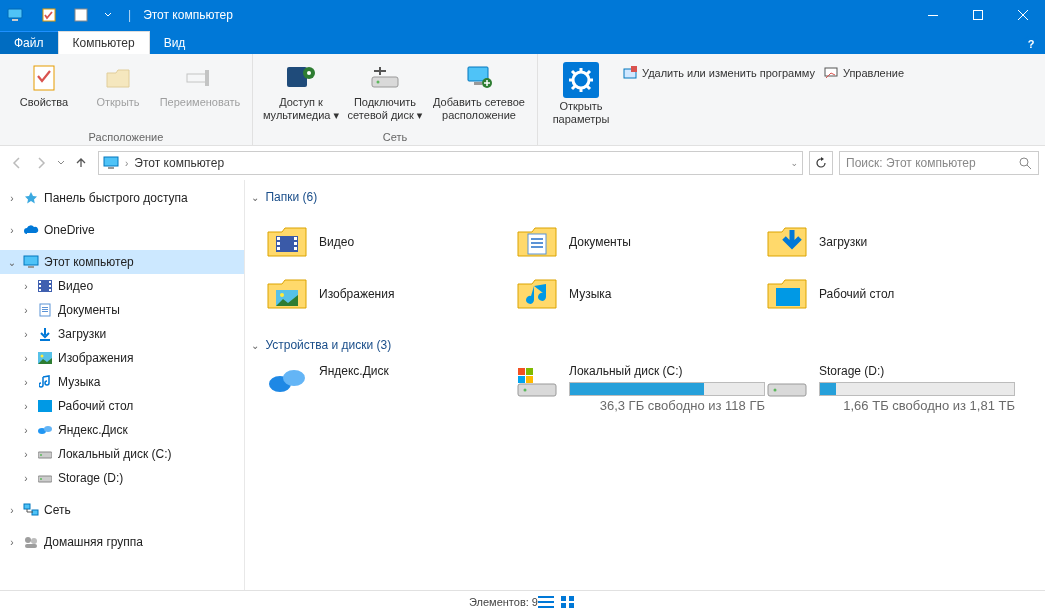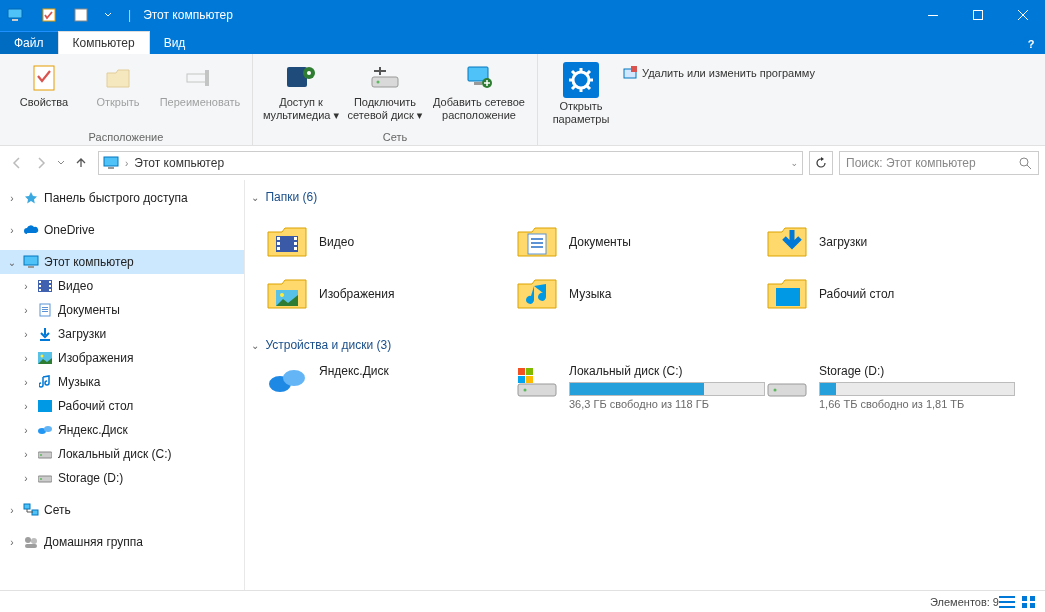--- a/index.html
+++ b/index.html
@@ -64,24 +64,24 @@
   .folder-item { width:250px; height:52px; display:flex; align-items:center; gap:10px; font-size:12px; color:#222;}
   .folder-item .ficon { width:44px; height:40px; display:flex; align-items:center; justify-content:center;}
 
   .drive-grid { display:flex; flex-wrap:wrap; padding:8px 0 0 20px;}
   .drive-item { width:250px; display:flex; gap:10px; align-items:flex-start; font-size:12px; color:#222; margin-bottom:16px;}
   .drive-item .dicon { width:44px; height:40px; display:flex;align-items:flex-start;justify-content:center; padding-top:2px;}
   .drive-info { flex:1; }
   .drive-name { padding-bottom:4px;}
   .drive-bar { height:14px; border:1px solid #bcbcbc; background:#eaeaea; position:relative; margin-bottom:2px;}
   .drive-bar .fill{ position:absolute; top:0; left:0; bottom:0; background:#26a0da;}
-  .drive-free{ color:#6a6a6a; font-size:11px;}
+  .drive-free{ color:#6a6a6a; font-size:13px;text-align:right;}
 
   
-  .status { height:22px; border-top:1px solid #e1e1e1; display:flex; align-items:center; padding:0 8px; font-size:11px; color:#444; justify-content:flex-end;}
+  .status { height:22px; border-top:1px solid #e1e1e1; display:flex; align-items:center; padding:0 8px; font-size:11px; color:#444; justify-content:center;}
   .view-icons { display:flex; gap:6px; color:#0078d7;}
 
   
   svg { display:block; }
 </style>
 </head>
 <body>
 
 <div class="titlebar">
   <div class="tb-left">
@@ -233,20 +233,29 @@
       </div>
       <div style="display:flex;flex-direction:row;padding-top:4px;">
         <div class="rbtn-small">
           <div class="ricon-s">
             <svg width="14" height="14" viewBox="0 0 14 14">
                 <rect x="1" y="3" width="12" height="9" fill="#d0e7ff" stroke="#0277bd"></rect>
                 <rect x="8" y="0" width="6" height="6" fill="#d9534f"></rect>
               </svg>
           </div>
           <span>Удалить или изменить программу</span>
+        </div>
+        <div class="rbtn-small">
+          <div class="ricon-s">
+            <svg width="14" height="14" viewBox="0 0 14 14">
+                <rect x="1" y="2" width="12" height="8" fill="#fff" stroke="#555"></rect>
+                <path d="M2 12l5-5 4 2" stroke="#d9534f" fill="none"></path>
+              </svg>
+          </div>
+          <span>Управление</span>
         </div>
       </div>
     </div>
   </div>
 </div>
 
 <div class="addrrow">
   <div class="nav-arrows">
     <div class="nav-btn">
         <svg width="14" height="14" viewBox="0 0 14 14">

